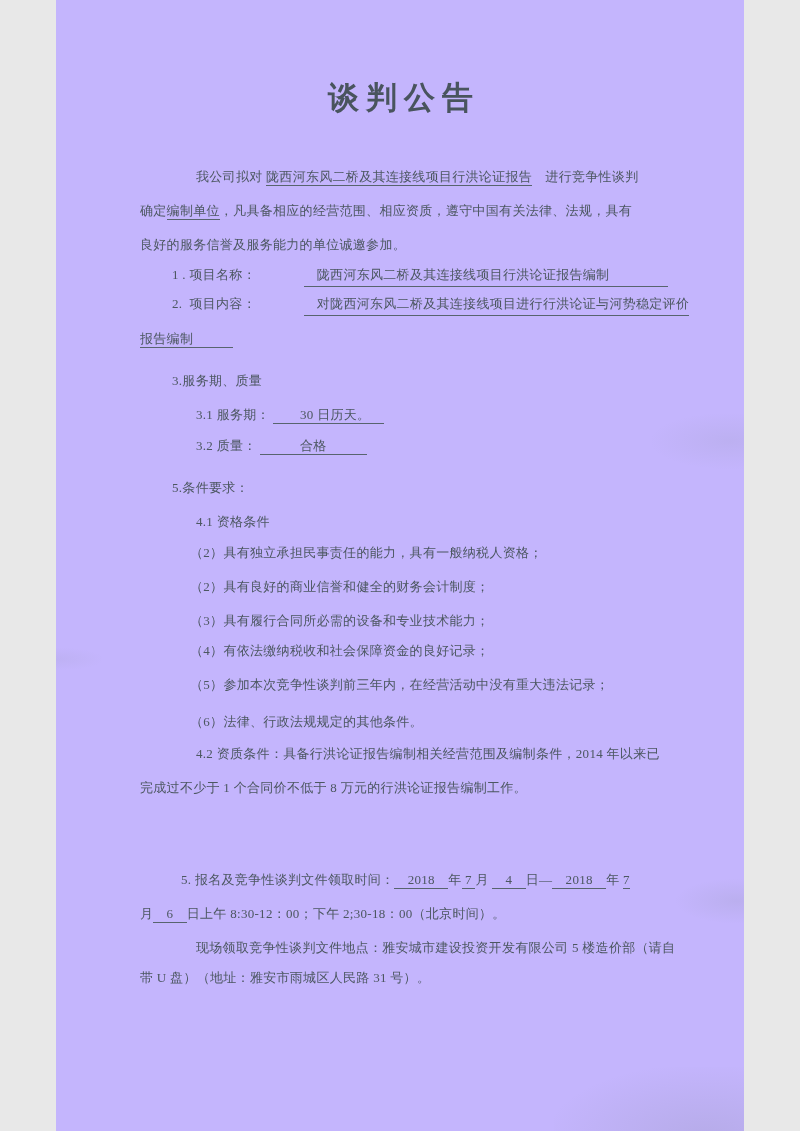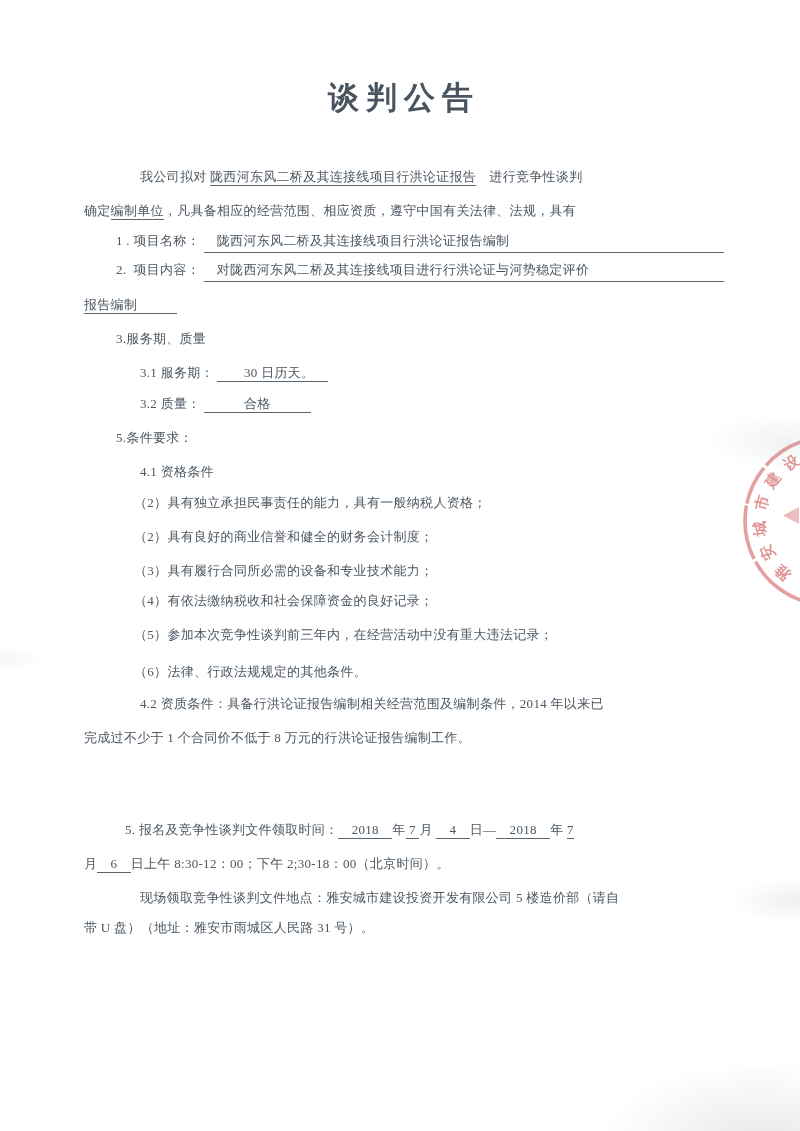--- a/index.html
+++ b/index.html
@@ -1,39 +1,39 @@
 <!DOCTYPE html>
 <html><head>
 <meta charset="utf-8">
 <style>
   html,body{margin:0;padding:0;background:#e8e8e8;}
   .page{
-    position:relative;width:800px;height:1131px;margin:0 auto;
-    background:#ffffff;overflow:hidden;
+    position:relative;width:688px;height:1131px;margin:0 auto;
+    background:#c4b5fd;overflow:hidden;
     font-family:"Liberation Serif","DejaVu Serif",serif;
     color:var(--ink,#4c5761);
   }
   .doc{position:absolute;left:0;top:0;right:0;padding:0 76px 0 84px;}
   .ln{
     font-size:13px;line-height:34px;letter-spacing:.3px;
     white-space:pre;margin:0;
   }
   .l-title{
     margin-top:74px;font-size:31px;line-height:48px;font-weight:bold;
     text-align:center;letter-spacing:7px;color:#49545e;white-space:normal;
   }
   
   .u{border-bottom:1px solid #58646e;padding-bottom:1px;}
   
-  .flex{display:flex;}
+  .flex{display:flex;gap:44px;}
   .flex span{white-space:pre;}
   .flex .fill{flex:1 1 auto;position:relative;border-bottom:none;}
   .flex .fill::after{content:"";position:absolute;left:0;right:0;bottom:6px;border-bottom:1px solid #58646e;}
   
-  .i1{padding-left:32px;}
+  .i1{padding-left:32px;margin-top:8px;}
   .i2{padding-left:41px;}
   .i3{padding-left:50px;}
   .i4{padding-left:56px;}
   
   .l1{margin-top:38px;}
   .l4{margin-top:-4px;}
   .l5{margin-top:-6px;}
   .l9{margin-top:-3px;}
   .l12{margin-top:-3px;}
   .l15{margin-top:-4px;}
@@ -55,20 +55,21 @@
 </style>
 </head>
 <body>
 
 <div class="page" style="--ink: #4c5761;">
   <div class="doc">
     <p class="ln l-title">谈判公告</p>
 
     <p class="ln l1 i4"><span>我公司拟对 </span><span class="u">陇西河东风二桥及其连接线项目行洪论证报告</span><span>　进行竞争性谈判</span></p>
     <p class="ln"><span>确定</span><span class="u">编制单位</span><span>，凡具备相应的经营范围、相应资质，遵守中国有关法律、法规，具有</span></p>
+    <p class="ln"><span>良好的服务信誉及服务能力的单位诚邀参加。</span></p>
 
     <p class="ln l4 i1 flex"><span>1 . 项目名称： </span><span class="u fill">　陇西河东风二桥及其连接线项目行洪论证报告编制</span></p>
     <p class="ln l5 i1 flex"><span>2.  项目内容： </span><span class="u fill">　对陇西河东风二桥及其连接线项目进行行洪论证与河势稳定评价</span></p>
     <p class="ln"><span class="u">报告编制　　　</span></p>
 
     <p class="ln i1"><span>3.服务期、质量</span></p>
     <p class="ln i4"><span>3.1 服务期： </span><span class="u">　　30 日历天。　</span></p>
     <p class="ln l9 i4"><span>3.2 质量： </span><span class="u">　　　合格　　　</span></p>
 
     <p class="ln i1"><span>5.条件要求：</span></p>

